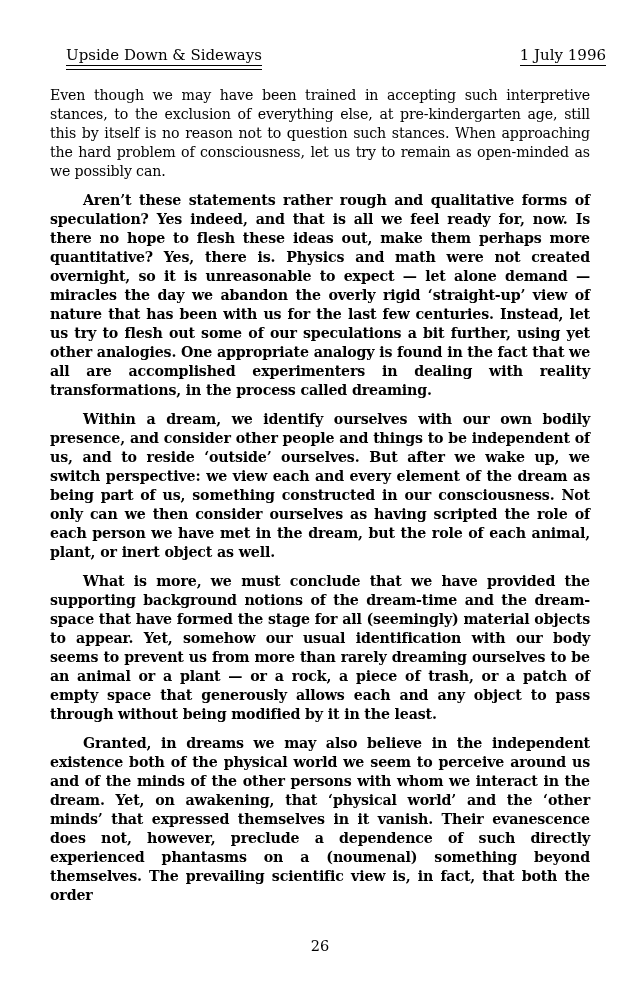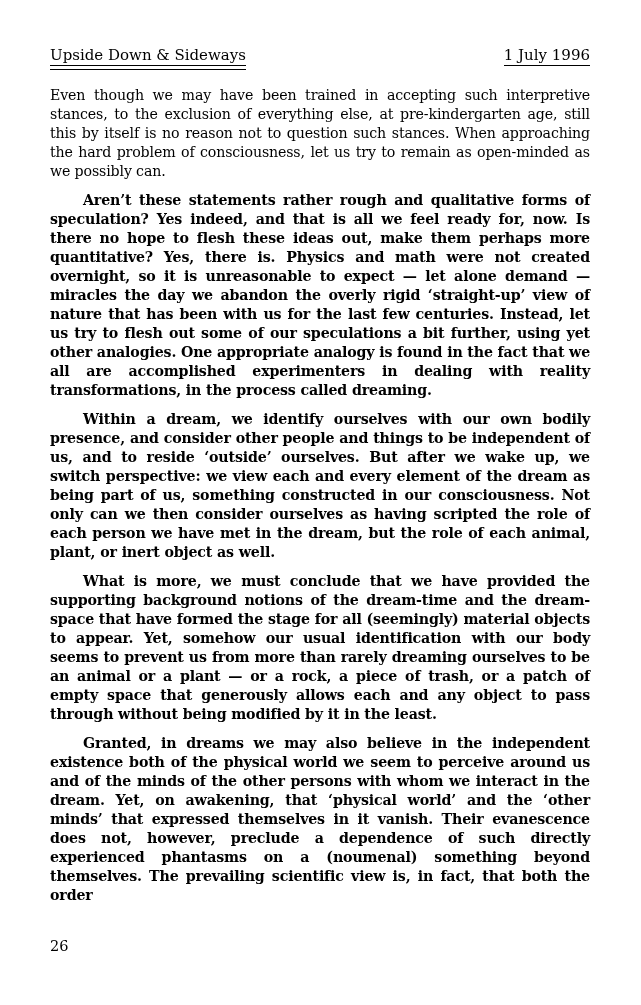--- a/index.html
+++ b/index.html
@@ -3,36 +3,36 @@
 <meta charset="utf-8">
 <style>
   html, body { margin: 0; padding: 0; background: #ffffff; }
   body { width: 641px; height: 1005px; position: relative; overflow: hidden; }
   .page {
     position: absolute; left: 50px; top: 0; width: 540px;
     font-family: "DejaVu Serif", "Liberation Serif", serif;
     color: #000;
   }
   .header {
-    position: absolute; top: 46px; left: 0; width: 540px; height: 26px;
+    position: absolute; top: 46px; left: 16px; width: 540px; height: 26px;
     font-size: 15px;
   }
   .h-left { position: absolute; left: 0; top: 0; white-space: nowrap;
     border-bottom: 1px solid #000; padding-bottom: 1px; }
   .h-left::after { content: ""; position: absolute; left: 0; right: 0; bottom: -5px; border-bottom: 1px solid #000; }
   .h-right { position: absolute; right: 0; top: 0; white-space: nowrap;
     border-bottom: 1px solid #000; padding-bottom: 1px; }
   .body-text {
     position: absolute; top: 86px; left: 0; width: 540px;
     font-size: 14.2px; line-height: 19px; text-align: justify;
     letter-spacing: -0.15px;
   }
   .body-text p { margin: 0 0 10px 0; text-indent: 0; hyphens: none; }
   .body-text p.indent { text-indent: 33px; font-weight: bold; }
-  .page-num { position: absolute; top: 938px; left: 0; width: 540px; font-size: 14.5px; }
+  .page-num { position: absolute; top: 938px; left: 0; width: 540px; text-align: center; font-size: 14.5px; }
 </style>
 </head>
 <body>
 
 <div class="page">
   <div class="header">
     <span class="h-left">Upside Down &amp; Sideways</span>
     <span class="h-right">1 July 1996</span>
   </div>
 

